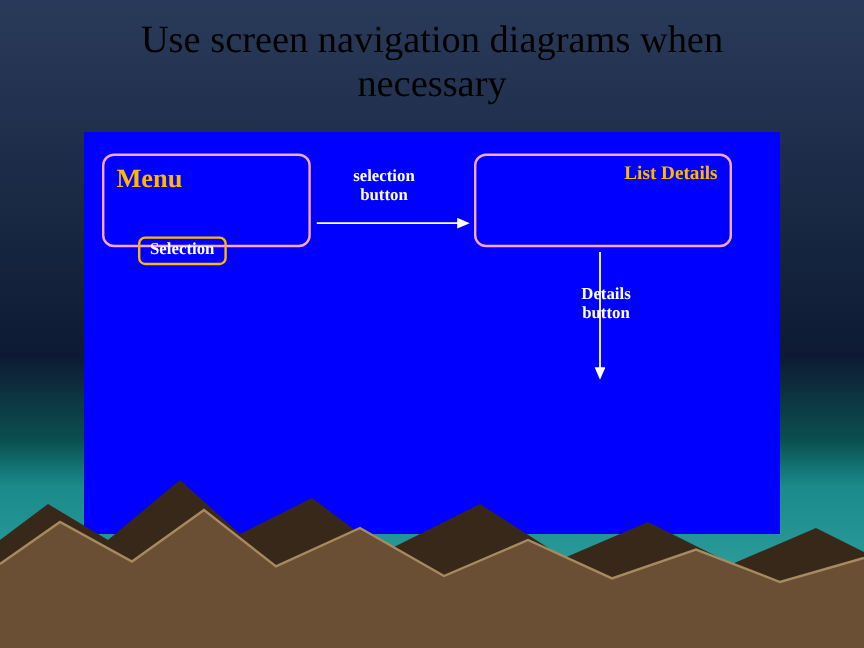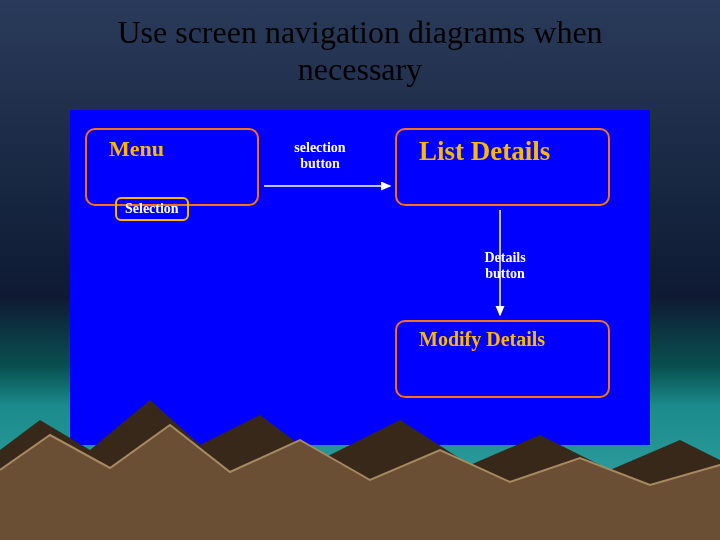--- a/index.html
+++ b/index.html
@@ -22,23 +22,22 @@
   .diagram-panel {
     position: absolute;
     left: 70px;
     top: 110px;
     width: 580px;
     height: 335px;
     background: #0000fe;
   }
   .screen-box {
     position: absolute;
-    border: 2px solid #f97316;
+    border: 2px solid #f9a8d4;
     border-radius: 10px;
-    padding-left: 12px;
   }
   .screen-title {
     color: #ffb800;
     font-family: Georgia, 'Times New Roman', serif;
     font-weight: bold;
     padding: 6px 10px 2px 10px;
   }
   .action-box {
     position: absolute;
     border: 2px solid #ffb800;
@@ -59,33 +58,33 @@
     line-height: 1.15;
   }
   
   .box-menu {
     left: 15px; top: 18px; width: 174px; height: 78px;
   }
   .box-menu .screen-title { font-size: 22px; }
   .box-list {
     left: 325px; top: 18px; width: 215px; height: 78px;
   }
-  .box-list .screen-title { font-size: 27px; }
+  .box-list .screen-title { font-size: 16px; text-align: right; }
   .box-modify {
     left: 325px; top: 210px; width: 215px; height: 78px;
   }
   .box-modify .screen-title { font-size: 20px; }
   .action-selection {
     left: 28px; top: 67px;
   }
   .label-selection {
     left: 210px; top: 30px; width: 80px;
   }
   .label-details {
-    left: 400px; top: 140px; width: 70px;
+    left: 400px; top: 128px; width: 70px;
   }
   svg.arrows {
     position: absolute;
     left: 0; top: 0;
     width: 580px; height: 335px;
     pointer-events: none;
   }
   
   .terrain {
     position: absolute;
@@ -104,23 +103,20 @@
   <div class="screen-box box-menu">
     <div class="screen-title">Menu</div>
     <div class="action-box action-selection">Selection</div>
   </div>
 
   <div class="screen-box box-list">
     <div class="screen-title">List Details</div>
 
   </div>
 
-  <div class="screen-box box-modify">
-    <div class="screen-title">Modify Details</div>
-  </div>
 
   <div class="edge-label label-selection">
     <span>selection</span><br>
     <span>button</span>
   </div>
   <div class="edge-label label-details">
     <span>Details</span><br>
     <span>button</span>
   </div>
 

